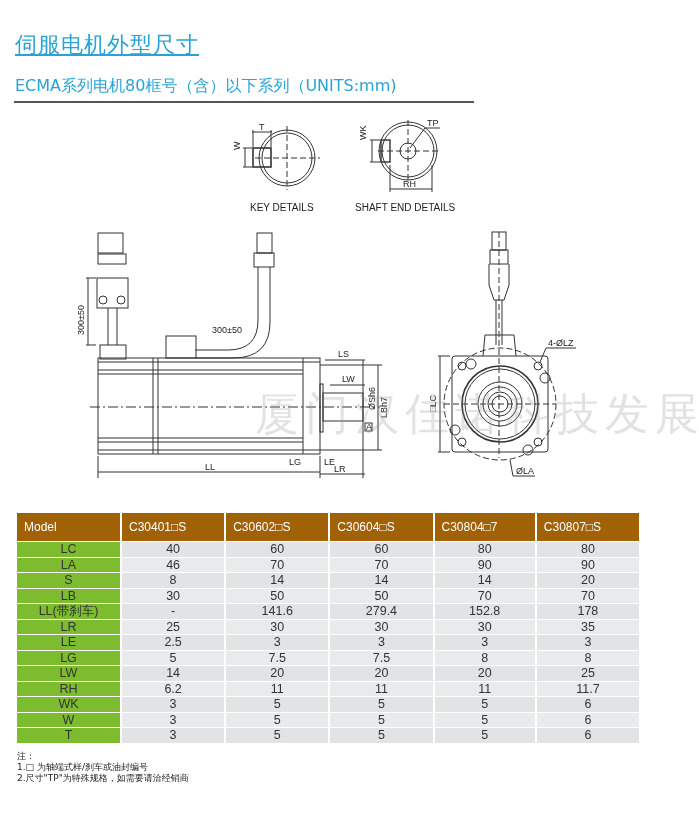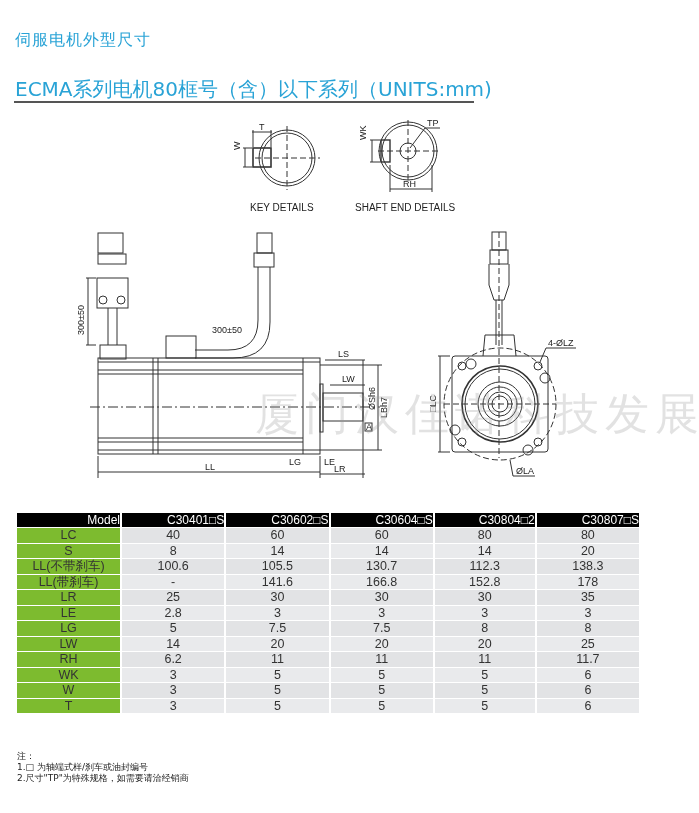--- a/index.html
+++ b/index.html
@@ -1,23 +1,23 @@
 <!DOCTYPE html>
 <html><head>
   <meta charset="utf-8">
   <style>
     html, body { margin:0; padding:0; background:#ffffff; }
     body { width:699px; height:813px; position:relative; overflow:hidden; font-family:"DejaVu Sans", sans-serif; color:#333; }
-    .title { position:absolute; left:15px; top:30px; font-size:16px; color:#29a3d6; letter-spacing:1px; }
-    .subtitle { position:absolute; left:15px; top:76px; font-size:20px; color:#29a3d6; }
+    .title { position:absolute; left:15px; top:30px; font-size:22px; color:#29a3d6; letter-spacing:1px;text-decoration:underline; }
+    .subtitle { position:absolute; left:15px; top:76px; font-size:16px; color:#29a3d6; }
     .divider { position:absolute; left:14px; top:101px; width:460px; height:2px; background:#555; }
     .drawing { position:absolute; left:0; top:105px; width:699px; height:395px; }
     .watermark { position:absolute; left:255px; top:385px; font-size:44px; color:rgba(150,150,150,0.28); font-family:"DejaVu Sans", sans-serif; letter-spacing:6px; white-space:nowrap; pointer-events:none; }
     table.spec { position:absolute; left:17px; top:513px; border-collapse:separate; border-spacing:0; width:624px; font-family:"Liberation Sans", sans-serif; font-size:12.5px; }
-    table.spec th { background:#000000; color:#fff; font-weight:normal; height:14px; padding:0; border-right:2px solid #fff; text-align:right; line-height:14px; font-size:12px; }
+    table.spec th { background:#a16207; color:#fff; font-weight:normal; height:14px; padding:7px; border-right:2px solid #fff; text-align:left; line-height:14px; font-size:12px; }
     table.spec td { height:14px; padding:0; text-align:center; line-height:14.5px; border-right:2px solid #fff; border-top:1px solid #fff; color:#333; }
     table.spec td.label { background:#7dbb2f; color:#333; width:103px; }
     table.spec tr:nth-child(odd) td.val { background:#e2e3e5; }
     table.spec tr:nth-child(even) td.val { background:#e9eaec; }
     .notes { position:absolute; left:17px; top:751px; font-size:9px; color:#222; line-height:11px; }
     .notes div { white-space:nowrap; }
     .lbl { font-family:"Liberation Sans", sans-serif; font-size:9px; fill:#222; }
     .caption { font-family:"Liberation Sans", sans-serif; font-size:10px; fill:#222; }
   </style>
 </head>
@@ -165,68 +165,76 @@
 
 <div class="watermark" style="left:255px; top:385px;">厦门汉佳诺科技发展有限公司</div>
 
 <table class="spec">
   <thead>
     <tr>
       <th>Model</th>
       <th>C30401□S</th>
       <th>C30602□S</th>
       <th>C30604□S</th>
-      <th>C30804□2</th>
+      <th>C30804□7</th>
       <th>C30807□S</th>
     </tr>
   </thead>
   <tbody>
     <tr>
         <td class="label">LC</td>
         <td class="val">40</td>
         <td class="val">60</td>
         <td class="val">60</td>
         <td class="val">80</td>
         <td class="val">80</td>
       </tr>
     <tr>
+        <td class="label">LA</td>
+        <td class="val">46</td>
+        <td class="val">70</td>
+        <td class="val">70</td>
+        <td class="val">90</td>
+        <td class="val">90</td>
+      </tr>
+    <tr>
         <td class="label">S</td>
         <td class="val">8</td>
         <td class="val">14</td>
         <td class="val">14</td>
         <td class="val">14</td>
         <td class="val">20</td>
       </tr>
     <tr>
-        <td class="label">LL(不带刹车)</td>
-        <td class="val">100.6</td>
-        <td class="val">105.5</td>
-        <td class="val">130.7</td>
-        <td class="val">112.3</td>
-        <td class="val">138.3</td>
+        <td class="label">LB</td>
+        <td class="val">30</td>
+        <td class="val">50</td>
+        <td class="val">50</td>
+        <td class="val">70</td>
+        <td class="val">70</td>
       </tr>
     <tr>
         <td class="label">LL(带刹车)</td>
         <td class="val">-</td>
         <td class="val">141.6</td>
-        <td class="val">166.8</td>
+        <td class="val">279.4</td>
         <td class="val">152.8</td>
         <td class="val">178</td>
       </tr>
     <tr>
         <td class="label">LR</td>
         <td class="val">25</td>
         <td class="val">30</td>
         <td class="val">30</td>
         <td class="val">30</td>
         <td class="val">35</td>
       </tr>
     <tr>
         <td class="label">LE</td>
-        <td class="val">2.8</td>
+        <td class="val">2.5</td>
         <td class="val">3</td>
         <td class="val">3</td>
         <td class="val">3</td>
         <td class="val">3</td>
       </tr>
     <tr>
         <td class="label">LG</td>
         <td class="val">5</td>
         <td class="val">7.5</td>
         <td class="val">7.5</td>

